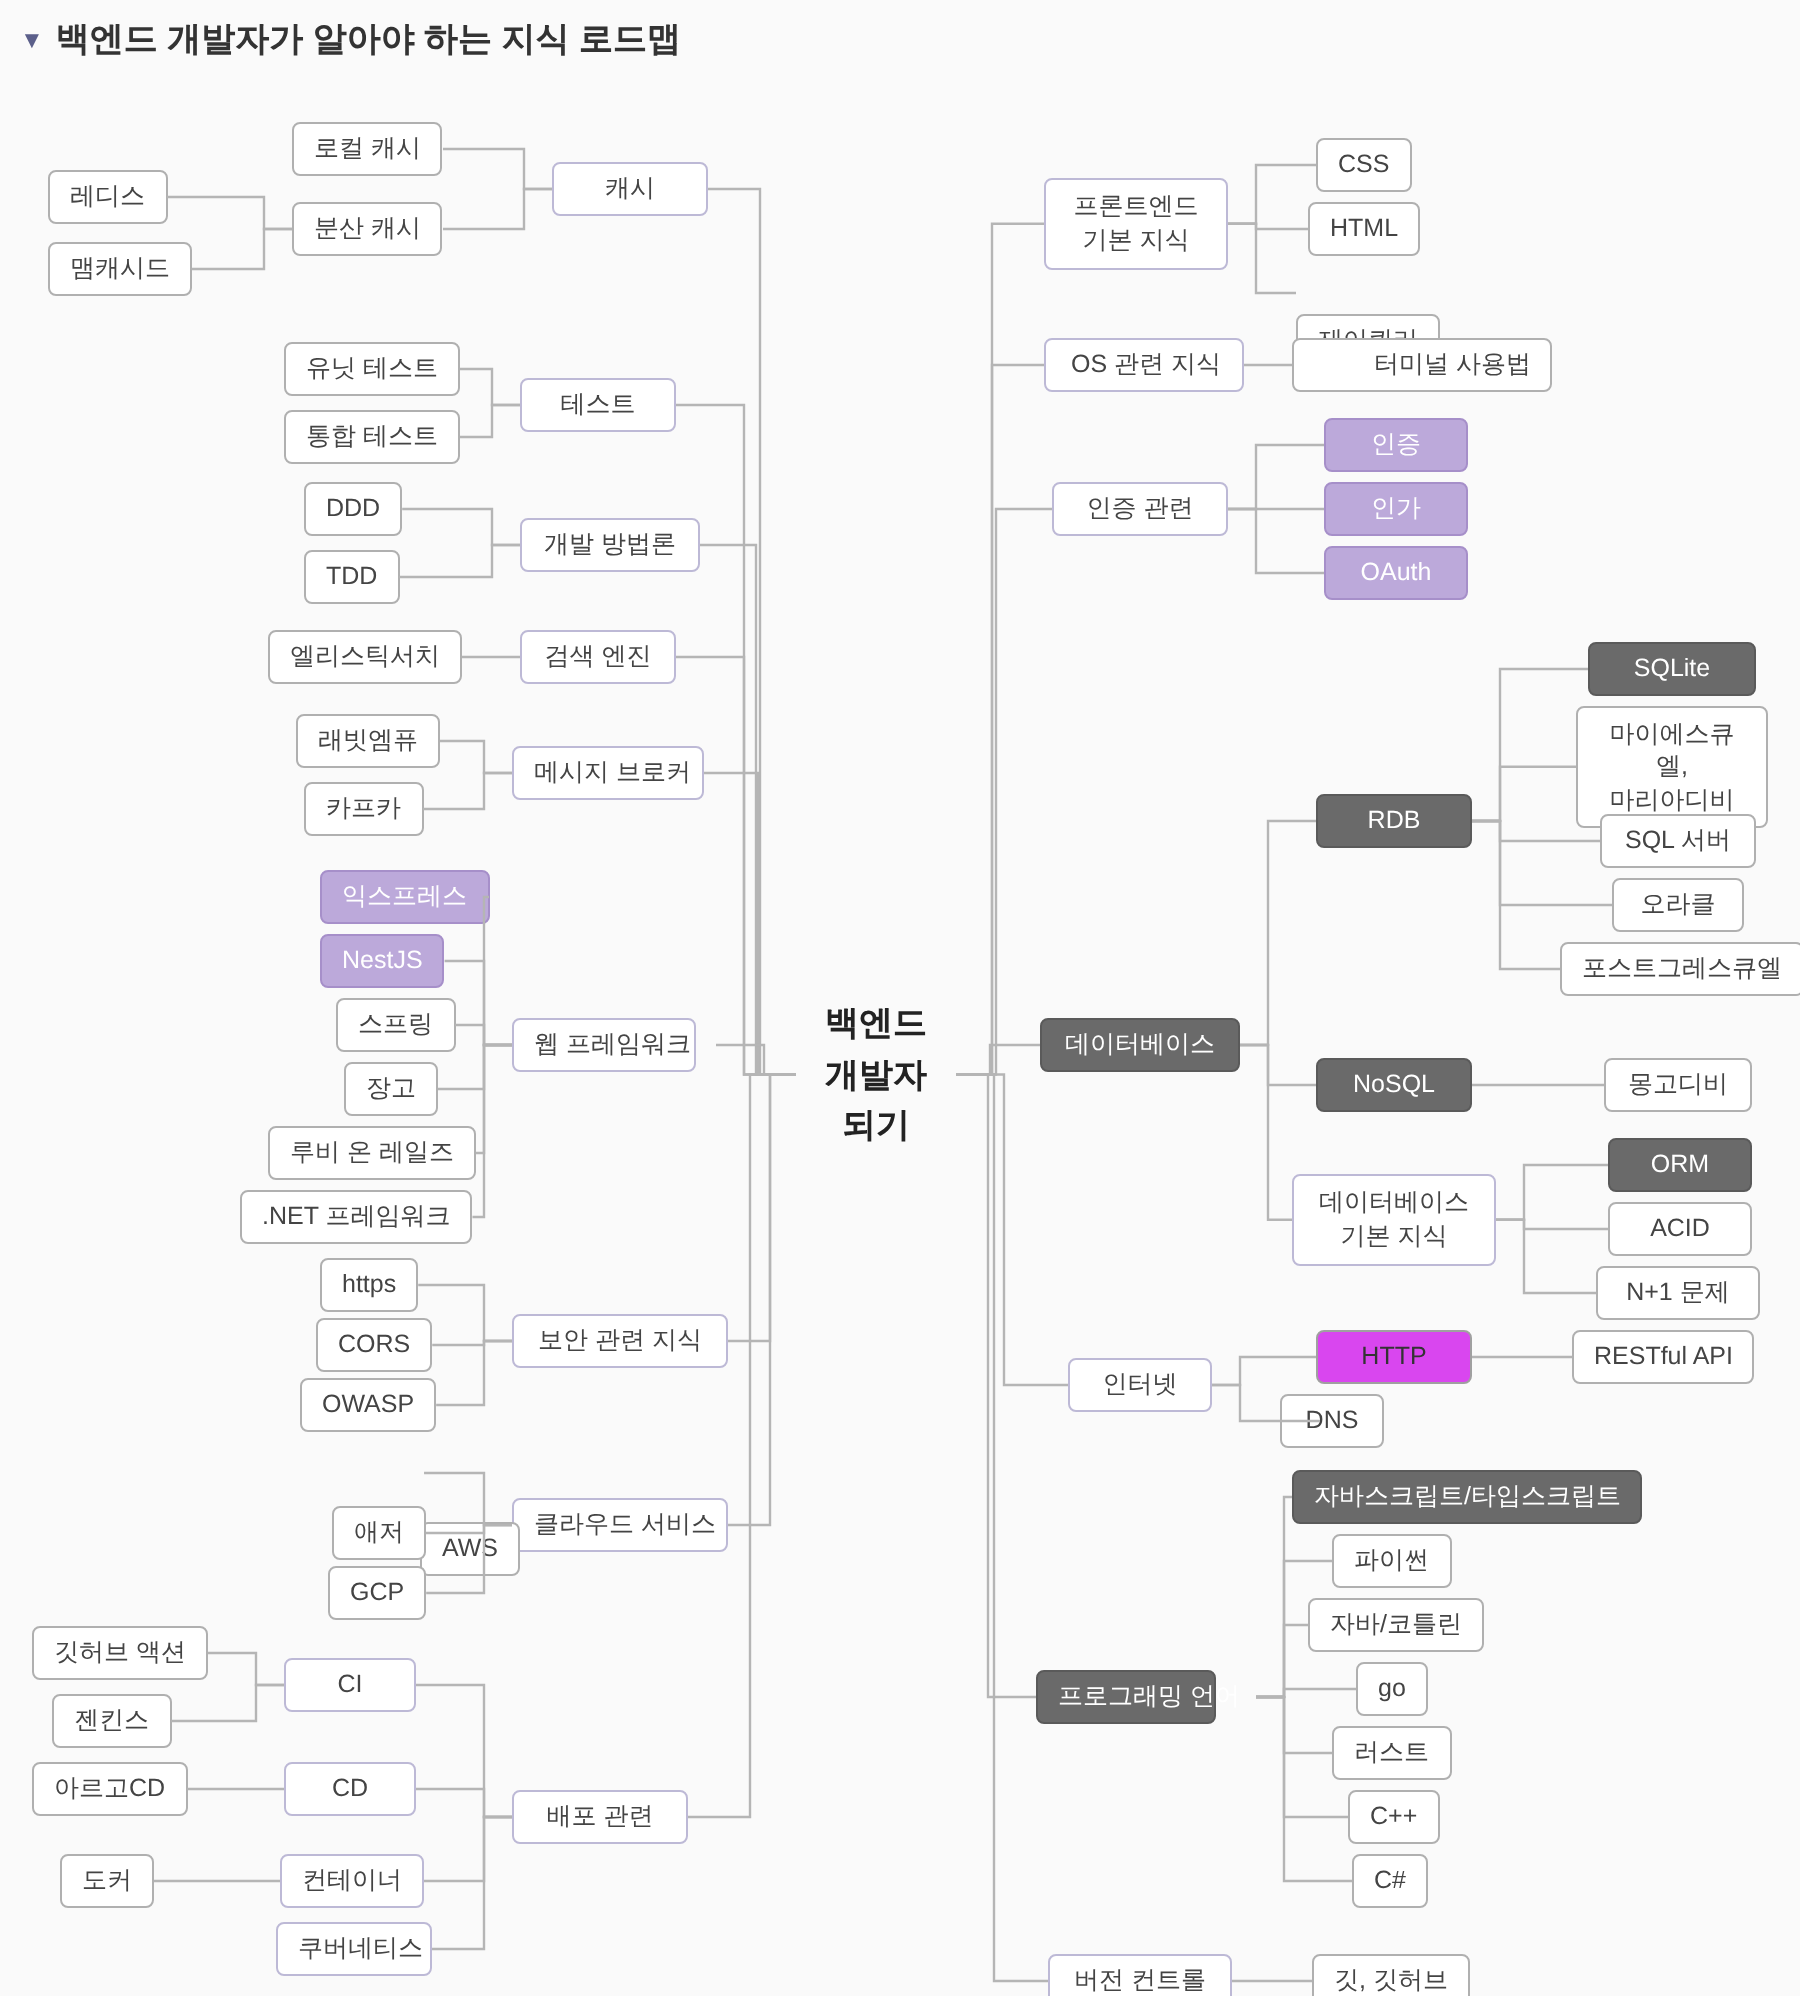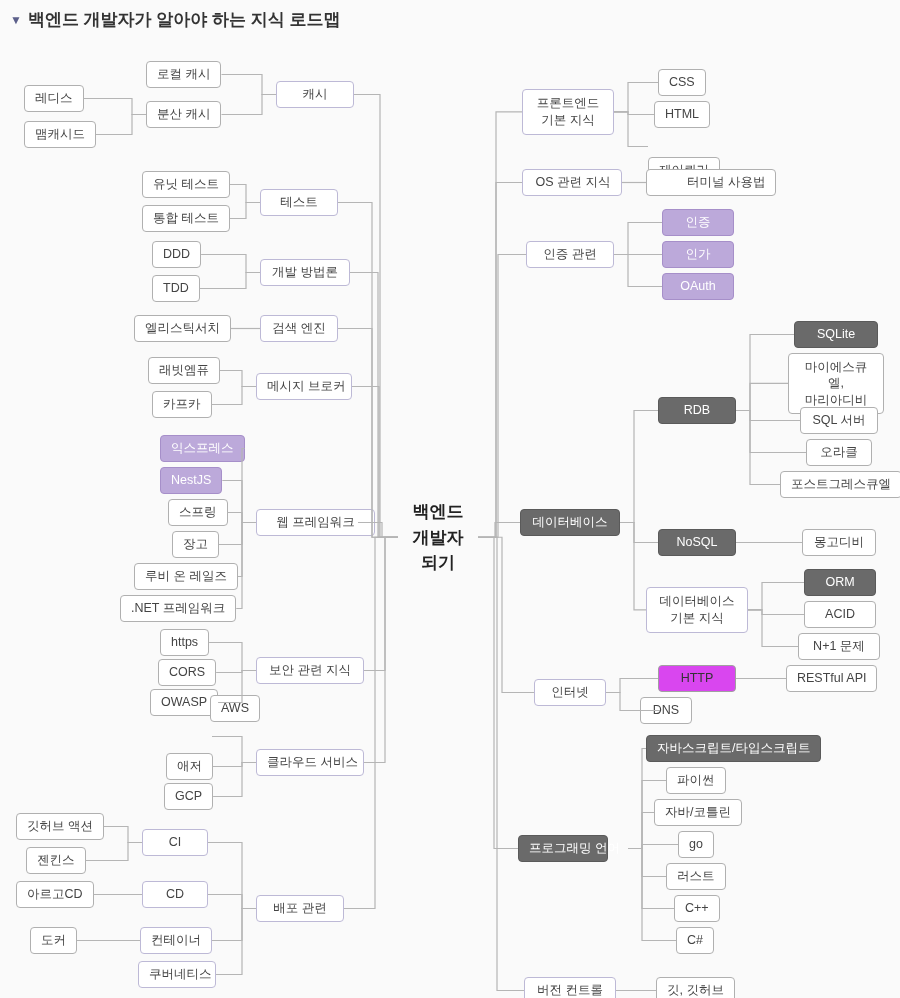--- a/index.html
+++ b/index.html
@@ -50,21 +50,21 @@
 
 <div class="canvas">
 
   <div class="node center-node" style="left:388px; top:455px; width:80px;">백엔드<br>개발자<br>되기</div>
 
   <div class="node mid" id="m-cache" style="left:266px; top:42px; width:78px;">캐시</div>
   <div class="node mid" id="m-test" style="left:250px; top:150px; width:78px;">테스트</div>
   <div class="node mid" id="m-method" style="left:250px; top:220px; width:90px;">개발 방법론</div>
   <div class="node mid" id="m-search" style="left:250px; top:276px; width:78px;">검색 엔진</div>
   <div class="node mid" id="m-mq" style="left:246px; top:334px; width:96px;">메시지 브로커</div>
-  <div class="node mid" id="m-web" style="left:246px; top:470px; width:119px;">웹 프레임워크</div>
+  <div class="node mid" id="m-web" style="left:246px; top:470px; width:92px;">웹 프레임워크</div>
   <div class="node mid" id="m-sec" style="left:246px; top:618px; width:108px;">보안 관련 지식</div>
   <div class="node mid" id="m-cloud" style="left:246px; top:710px; width:108px;">클라우드 서비스</div>
   <div class="node mid" id="m-deploy" style="left:246px; top:856px; width:88px;">배포 관련</div>
 
   <div class="node leaf" id="l-localcache" style="left:136px; top:22px;">로컬 캐시</div>
   <div class="node leaf" id="l-distcache" style="left:136px; top:62px;">분산 캐시</div>
   <div class="node leaf" id="l-redis" style="left:14px; top:46px;">레디스</div>
   <div class="node leaf" id="l-memcached" style="left:14px; top:82px;">맴캐시드</div>
 
   <div class="node leaf" id="l-unit" style="left:132px; top:132px;">유닛 테스트</div>
@@ -82,21 +82,21 @@
   <div class="node purple" id="l-nest" style="left:150px; top:428px;">NestJS</div>
   <div class="node leaf" id="l-spring" style="left:158px; top:460px;">스프링</div>
   <div class="node leaf" id="l-django" style="left:162px; top:492px;">장고</div>
   <div class="node leaf" id="l-ror" style="left:124px; top:524px;">루비 온 레일즈</div>
   <div class="node leaf" id="l-dotnet" style="left:110px; top:556px;">.NET 프레임워크</div>
 
   <div class="node leaf" id="l-https" style="left:150px; top:590px;">https</div>
   <div class="node leaf" id="l-cors" style="left:148px; top:620px;">CORS</div>
   <div class="node leaf" id="l-owasp" style="left:140px; top:650px;">OWASP</div>
 
-  <div class="node leaf" id="l-aws" style="left:152px; top:656px;margin-left:48px;">AWS</div>
+  <div class="node leaf" id="l-aws" style="left:152px; top:722px;margin-left:48px;">AWS</div>
   <div class="node leaf" id="l-azure" style="left:156px; top:714px;">애저</div>
   <div class="node leaf" id="l-gcp" style="left:154px; top:744px;">GCP</div>
 
   <div class="node mid" id="m-ci" style="left:132px; top:790px; width:66px;">CI</div>
   <div class="node mid" id="m-cd" style="left:132px; top:842px; width:66px;">CD</div>
   <div class="node mid" id="m-cont" style="left:130px; top:888px; width:72px;">컨테이너</div>
   <div class="node mid" id="m-k8s" style="left:128px; top:922px; width:78px;">쿠버네티스</div>
   <div class="node leaf" id="l-gha" style="left:6px;  top:774px;">깃허브 액션</div>
   <div class="node leaf" id="l-jenkins" style="left:16px; top:808px;">젠킨스</div>
   <div class="node leaf" id="l-argo" style="left:6px;  top:842px;">아르고CD</div>

